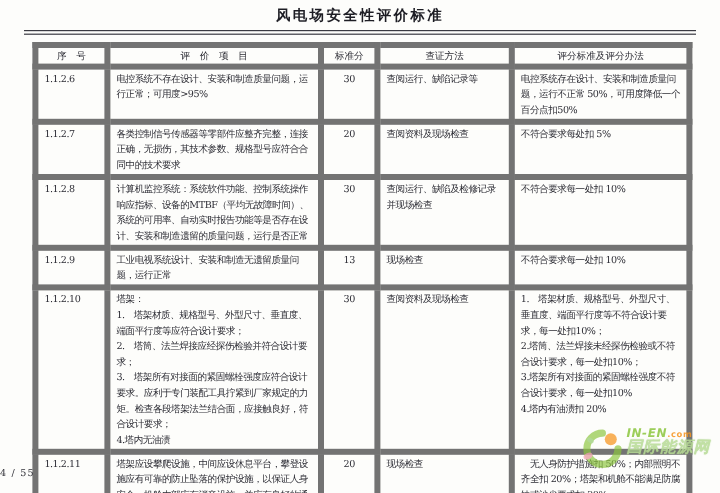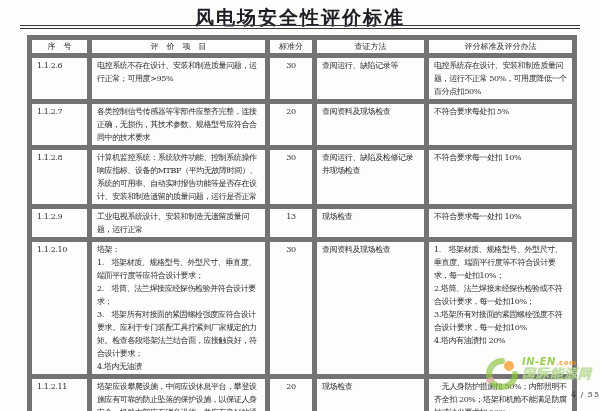--- a/index.html
+++ b/index.html
@@ -10,21 +10,21 @@
     height: 411px;
     background: #fdfdfb;
     overflow: hidden;
     font-family: "DejaVu Serif", "Liberation Serif", serif;
     color: #2c2c34;
   }
   .title {
     position: absolute;
     top: 5px; left: 0; right: 0;
     text-align: center;
-    font-size: 19px;
+    font-size: 12px;
     font-weight: bold;
     letter-spacing: 2px;
     color: #1d1d24;
   }
   .title-rule {
     position: absolute;
     top: 25px; left: 20px;
     width: 560px; height: 4px;
     border-top: 1px solid #3a3a42;
     border-bottom: 1px solid #3a3a42;
@@ -64,25 +64,24 @@
   tr.rh-a { height: 40px; }
   tr.rh-b { height: 40px; }
   tr.rh-c { height: 57px; }
   tr.rh-d { height: 23px; }
   tr.rh-e { height: 110px; }
   tr.rh-f { height: 57px; }
   .footer-page {
     position: absolute;
     left: 0; right: 0;
     bottom: 12px;
-    text-align: right;
+    text-align: left;
     font-size: 8px;
     letter-spacing: 1px;
     color: #33333a;
-    padding-left: 44px;
   }
   .watermark {
     position: absolute;
     right: 8px; bottom: 18px;
     display: flex;
     align-items: flex-start;
     gap: 2px;
     opacity: 0.85;
   }
   .wm-text { line-height: 1; }

